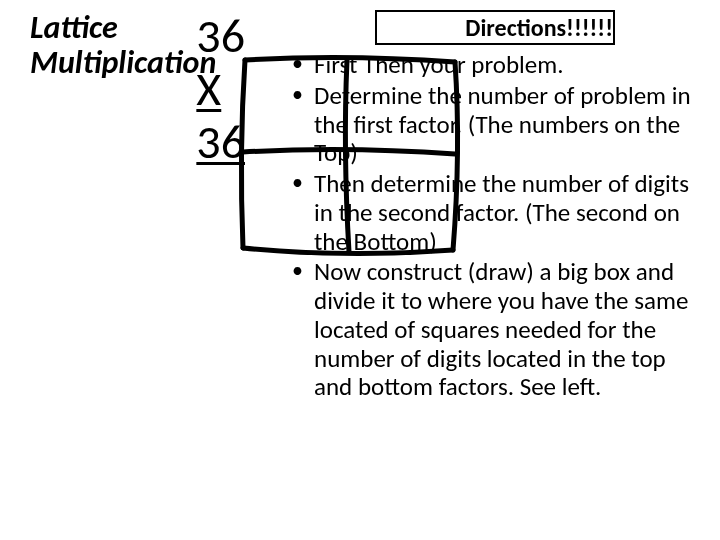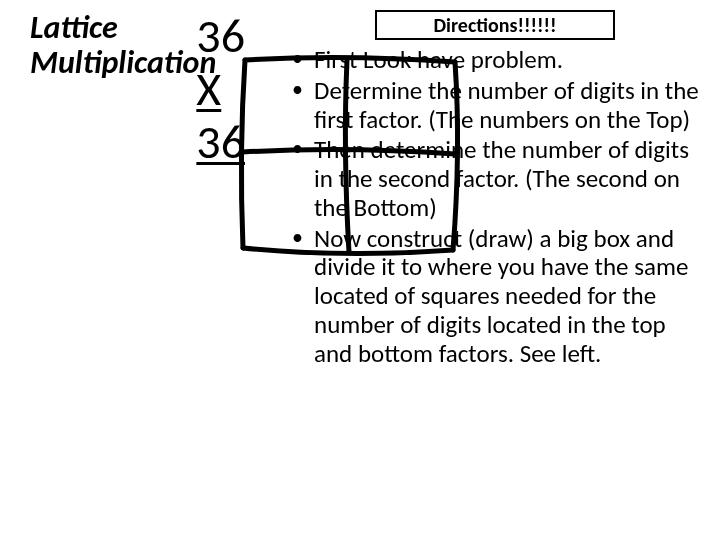--- a/index.html
+++ b/index.html
@@ -39,23 +39,23 @@
     .grid-drawing {
       margin-top: 30px;
       margin-left: -20px;
     }
     .right-col {
       flex: 1;
       padding-left: 0px;
     }
     .directions-box {
       border: 2px solid #000;
-      text-align: center;
+      text-align: right;
       font-weight: bold;
-      font-size: 20px;
+      font-size: 24px;
       width: 240px;
       margin: 0 auto 6px auto;
       padding: 1px 0;
     }
     ul.bullets {
       list-style: none;
       font-size: 25px;
       line-height: 1.15;
     }
     ul.bullets li {
@@ -93,18 +93,18 @@
 
         <path d="M 18 112 Q 120 106 230 114"></path>
       </g>
     </svg>
   </div>
 </div>
 
 <div class="right-col">
   <div class="directions-box">Directions!!!!!!</div>
   <ul class="bullets">
-    <li>First Look have problem.</li>
-    <li>Determine the number of digits in the first factor. (The numbers on the Top)</li>
+    <li>First Then your problem.</li>
+    <li>Determine the number of problem in the first factor. (The numbers on the Top)</li>
     <li>Then determine the number of digits in the second factor. (The second on the Bottom)</li>
     <li>Now construct (draw) a big box and divide it to where you have the same located of squares needed for the number of digits located in the top and bottom factors. See left.</li>
   </ul>
 </div>
 
 </body></html>

